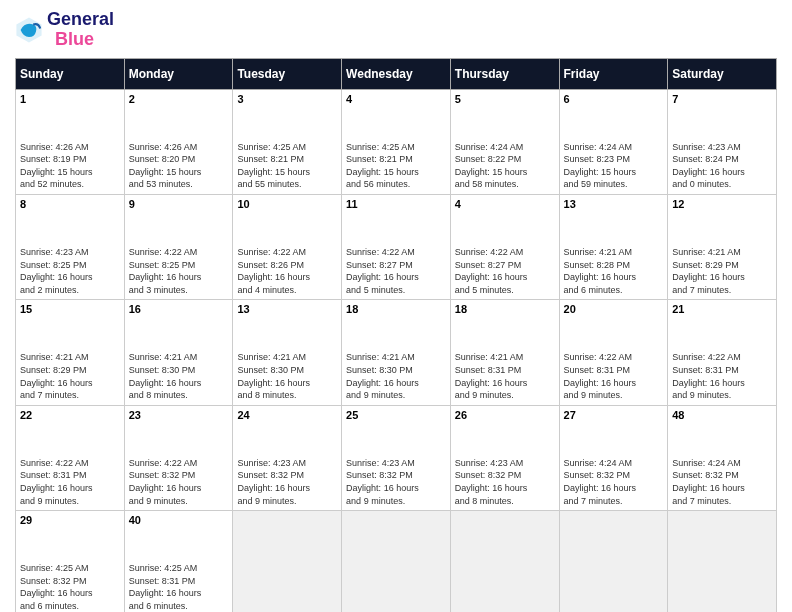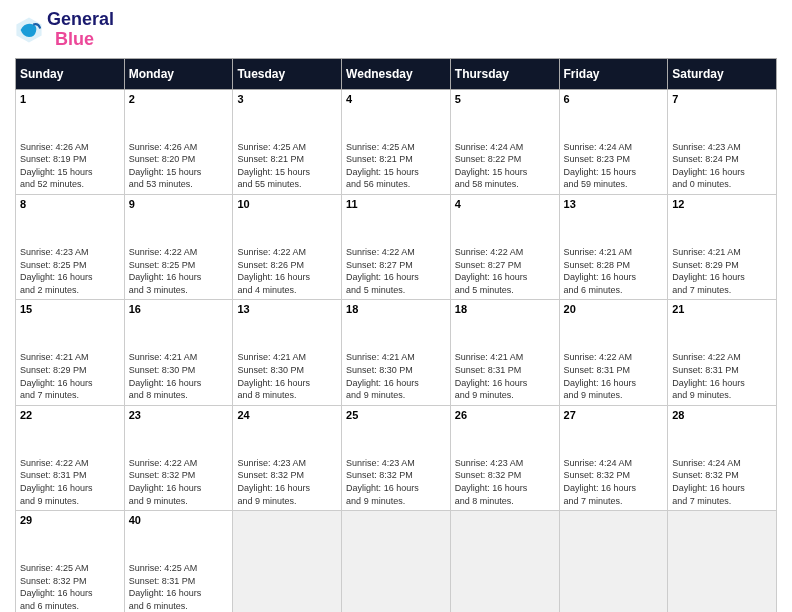--- a/index.html
+++ b/index.html
@@ -241,21 +241,21 @@
           </td>
           <td>
             <div class="day-number">26</div>
             <div class="day-info">Sunrise: 4:23 AM<br>Sunset: 8:32 PM<br>Daylight: 16 hours<br>and 8 minutes.</div>
           </td>
           <td>
             <div class="day-number">27</div>
             <div class="day-info">Sunrise: 4:24 AM<br>Sunset: 8:32 PM<br>Daylight: 16 hours<br>and 7 minutes.</div>
           </td>
           <td>
-            <div class="day-number">28</div>
+            <div class="day-number">48</div>
             <div class="day-info">Sunrise: 4:24 AM<br>Sunset: 8:32 PM<br>Daylight: 16 hours<br>and 7 minutes.</div>
           </td>
         </tr>
         <tr class="week-row">
           <td>
             <div class="day-number">29</div>
             <div class="day-info">Sunrise: 4:25 AM<br>Sunset: 8:32 PM<br>Daylight: 16 hours<br>and 6 minutes.</div>
           </td>
           <td>
             <div class="day-number">40</div>

